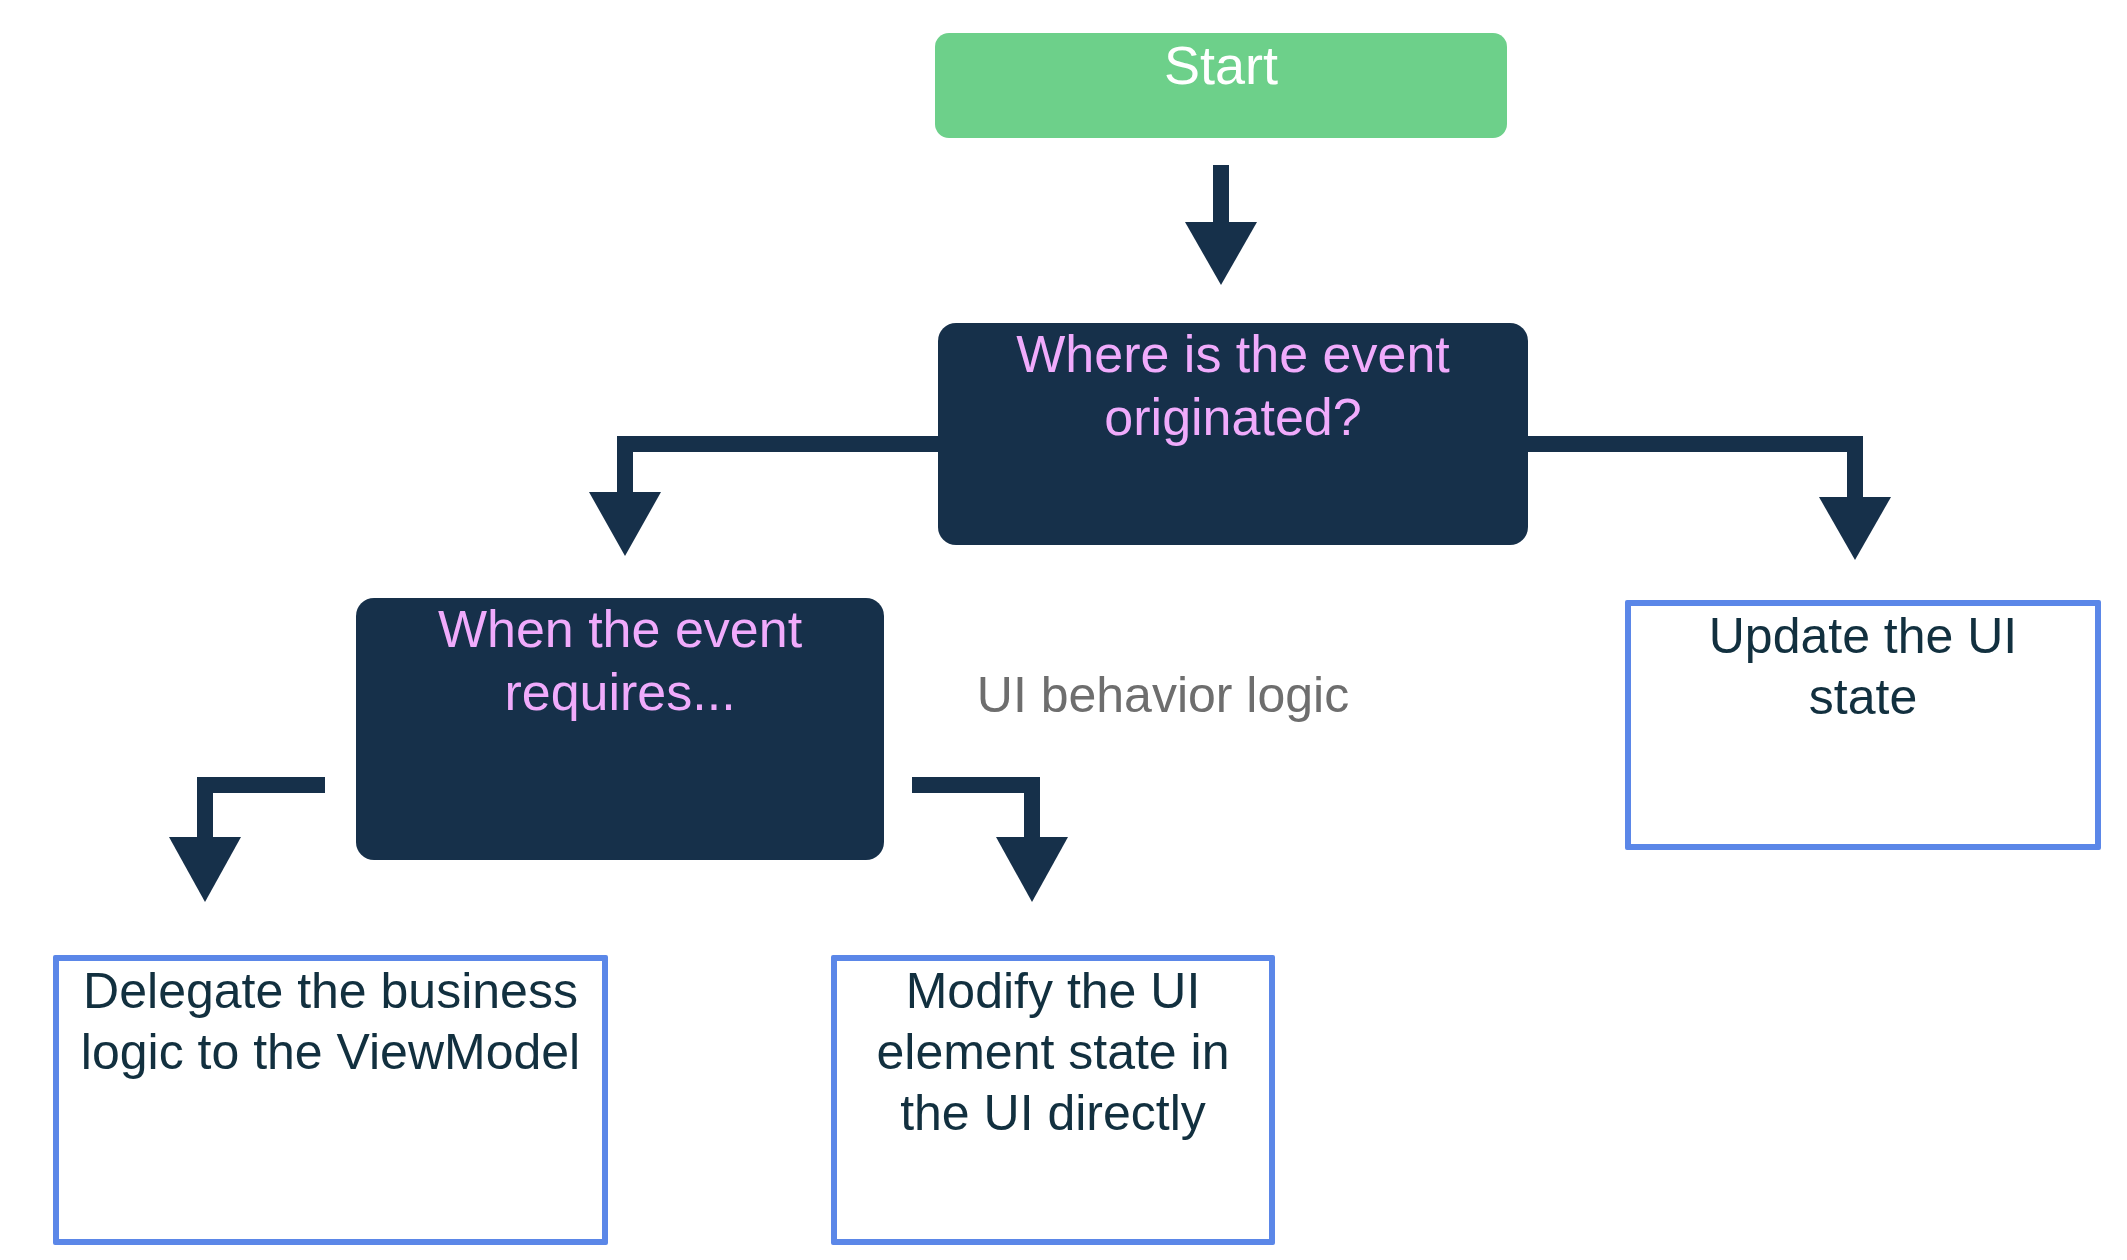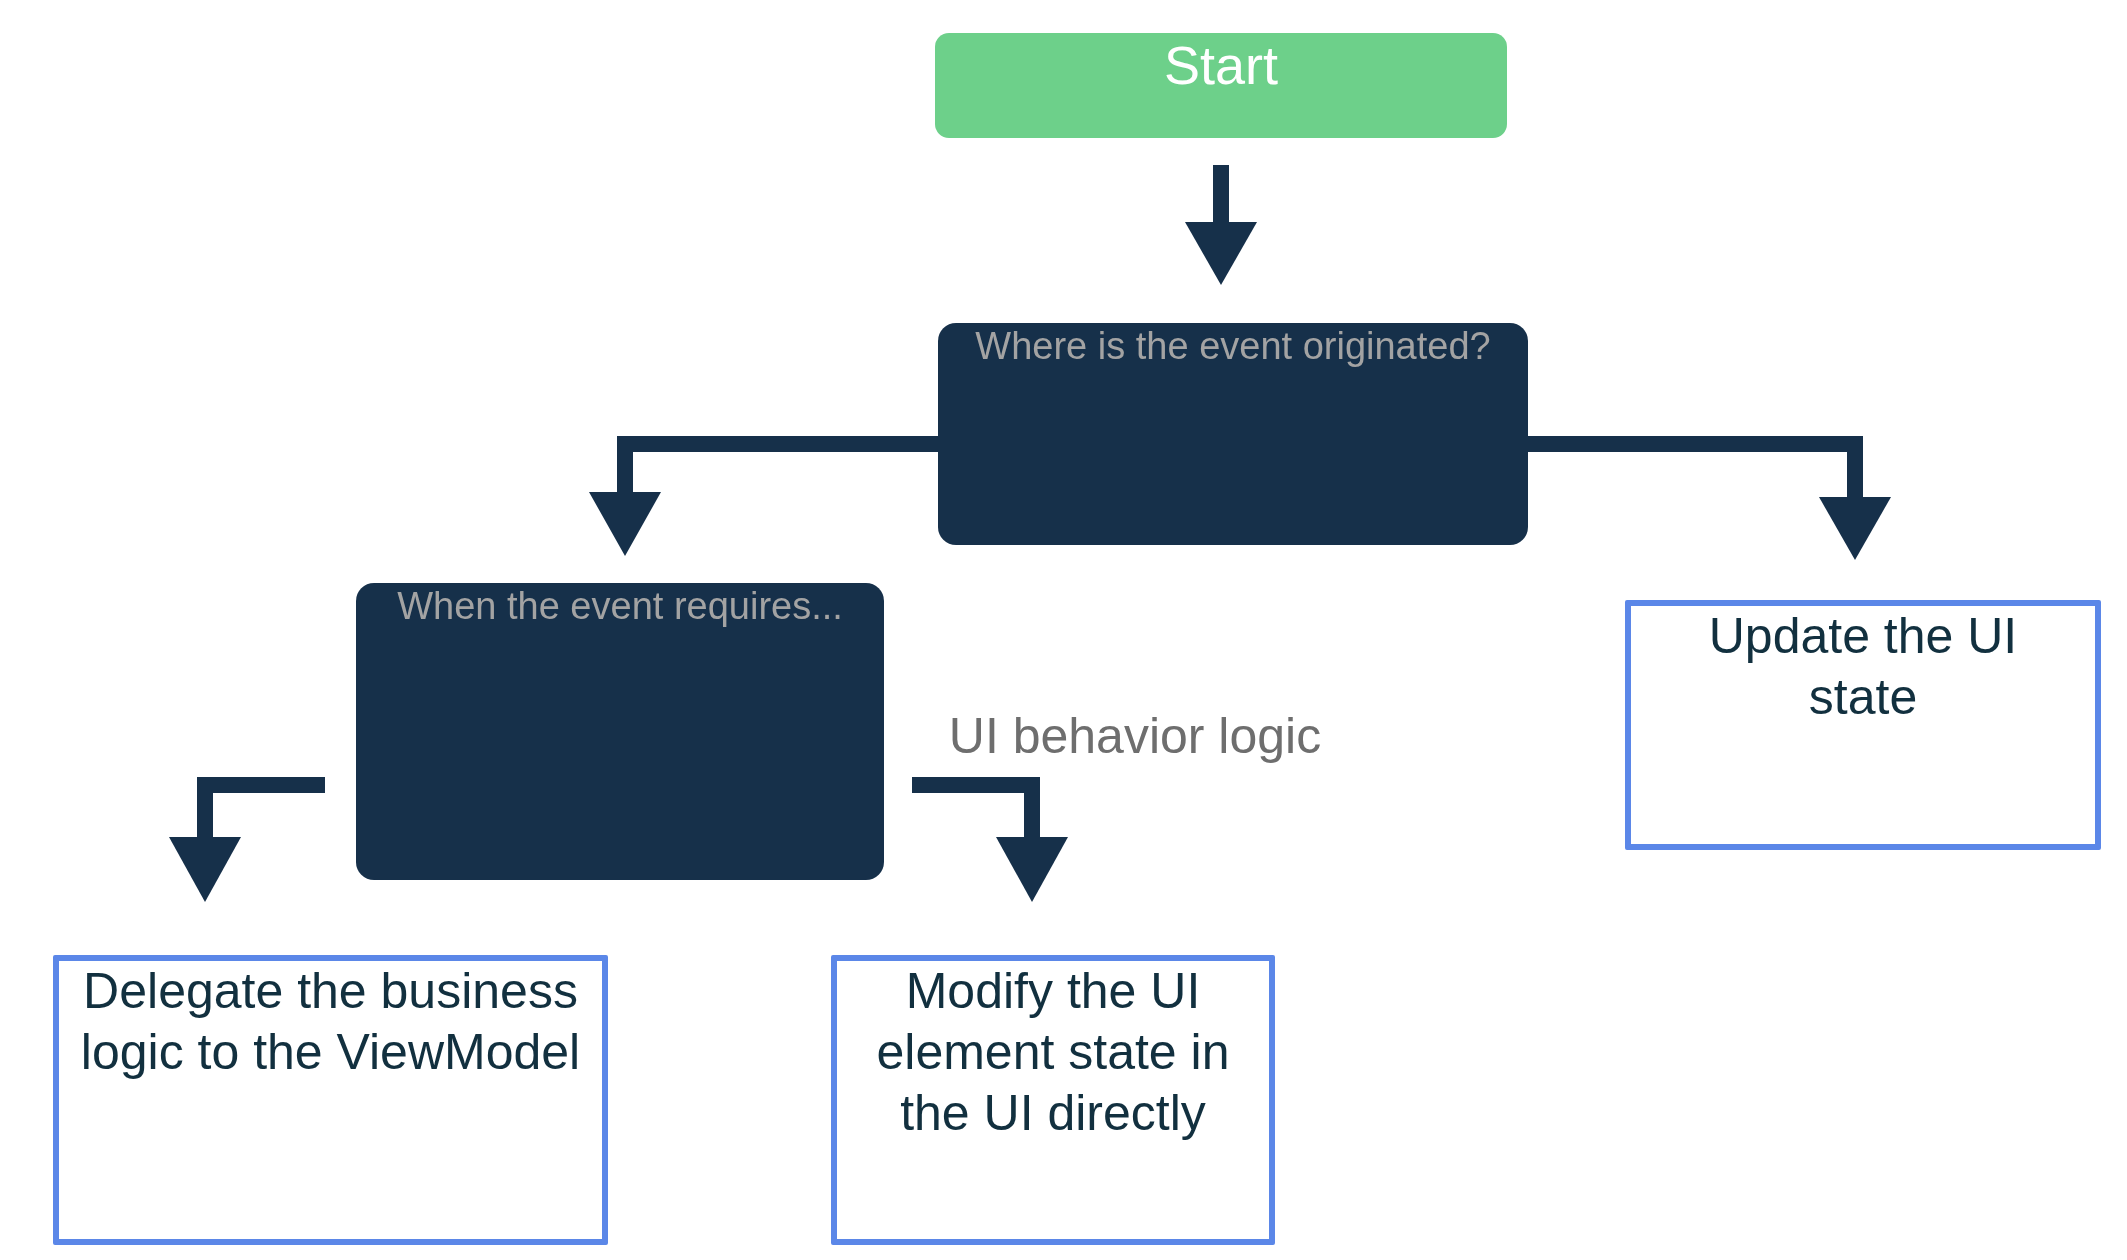--- a/index.html
+++ b/index.html
@@ -27,23 +27,23 @@
     line-height: 1.22;
   }
   .node-start {
     background: #6DD08A;
     color: #ffffff;
     border-radius: 14px;
     font-size: 54px;
   }
   .node-decision {
     background: #16304A;
-    color: #a3a3a3;
+    color: #f0abfc;
     border-radius: 18px;
-    font-size: 38px;
+    font-size: 52px;
     padding: 0 28px;
   }
   .node-outcome {
     background: #ffffff;
     color: #12303F;
     border: 6px solid #5B87E8;
     border-radius: 2px;
     font-size: 50px;
     padding: 0 18px;
   }
@@ -98,34 +98,34 @@
   </svg>
 
   <div class="node node-start" style="left:935px; top:33px; width:572px; height:105px;">
     <span>Start</span>
   </div>
 
   <div class="node node-decision" style="left:938px; top:323px; width:590px; height:222px;">
     <span>Where is the event originated?</span>
   </div>
 
-  <div class="node node-decision" style="left:356px; top:583px; width:528px; height:297px;">
+  <div class="node node-decision" style="left:356px; top:598px; width:528px; height:262px;">
     <span>When the event requires...</span>
   </div>
 
   <div class="node node-outcome" style="left:1625px; top:600px; width:476px; height:250px;">
     <span>Update the UI state</span>
   </div>
 
   <div class="node node-outcome" style="left:53px; top:955px; width:555px; height:290px;">
     <span>Delegate the business logic to the ViewModel</span>
   </div>
 
   <div class="node node-outcome" style="left:795px; top:955px; width:444px; height:290px;margin-left:36px;">
     <span>Modify the UI element state in the UI directly</span>
   </div>
 
 
 
 
-  <div class="edge-label" style="left:915px; top:665px; width:440px;margin-top:41px;">UI behavior logic</div>
+  <div class="edge-label" style="left:943px; top:665px; width:440px;">UI behavior logic</div>
 
 </div>
 
 </body></html>

